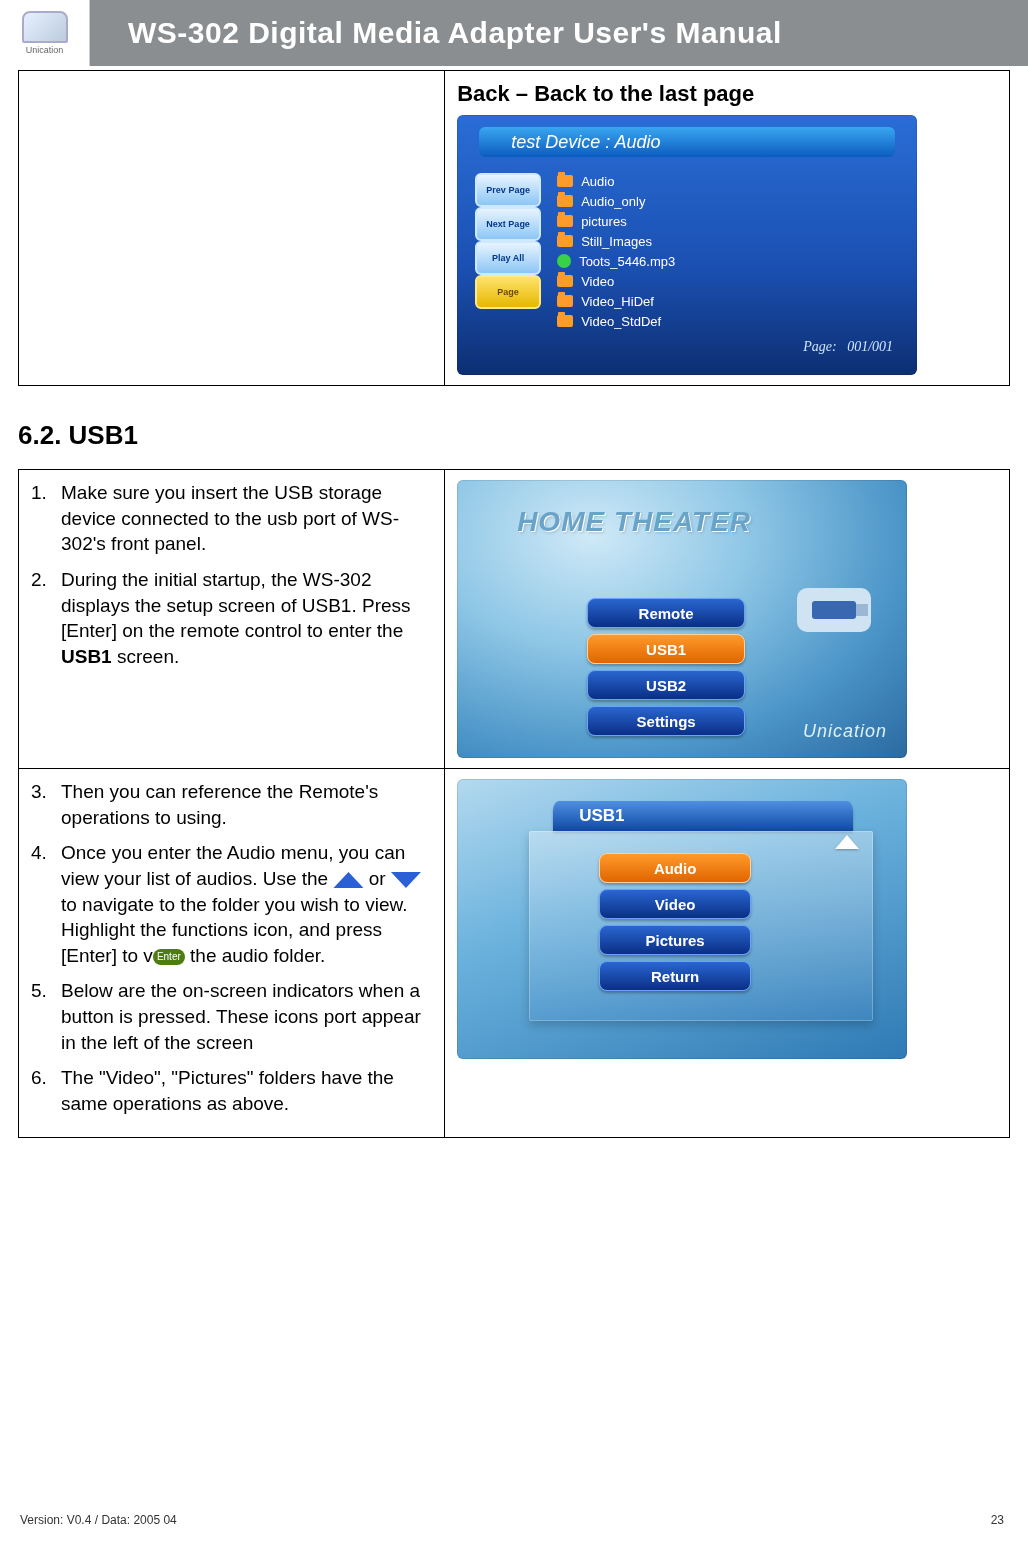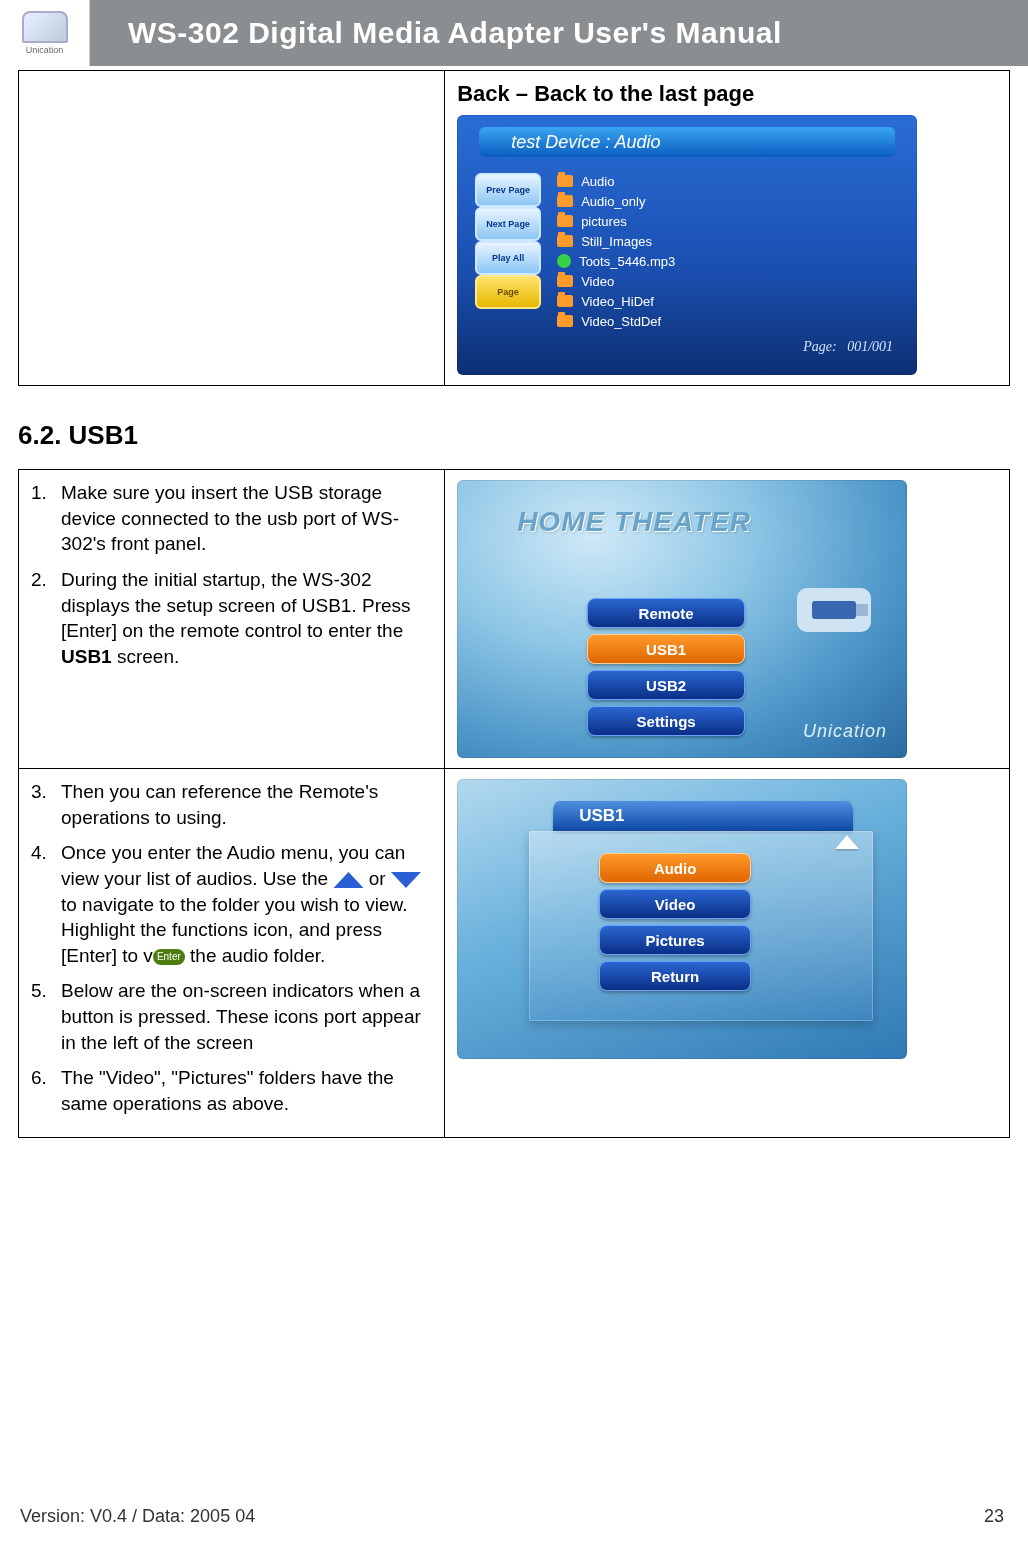--- a/index.html
+++ b/index.html
@@ -211,21 +211,21 @@
     width:0; height:0;
     border-left:12px solid transparent;
     border-right:12px solid transparent;
     border-bottom:14px solid #fff;
     filter: drop-shadow(0 1px 1px rgba(0,0,0,.3));
   }
 
   .footer {
     position:absolute; bottom:24px; left:20px; right:24px;
     display:flex; justify-content:space-between;
-    font-size:18px; color:#333;
+    font-size:12px; color:#333;
   }
 </style>
 </head>
 <body>
 
 <div class="header-bar">
   <div class="logo-cell">
     <div class="logo-top"></div>
     <div class="logo-text">Unication</div>
   </div>

